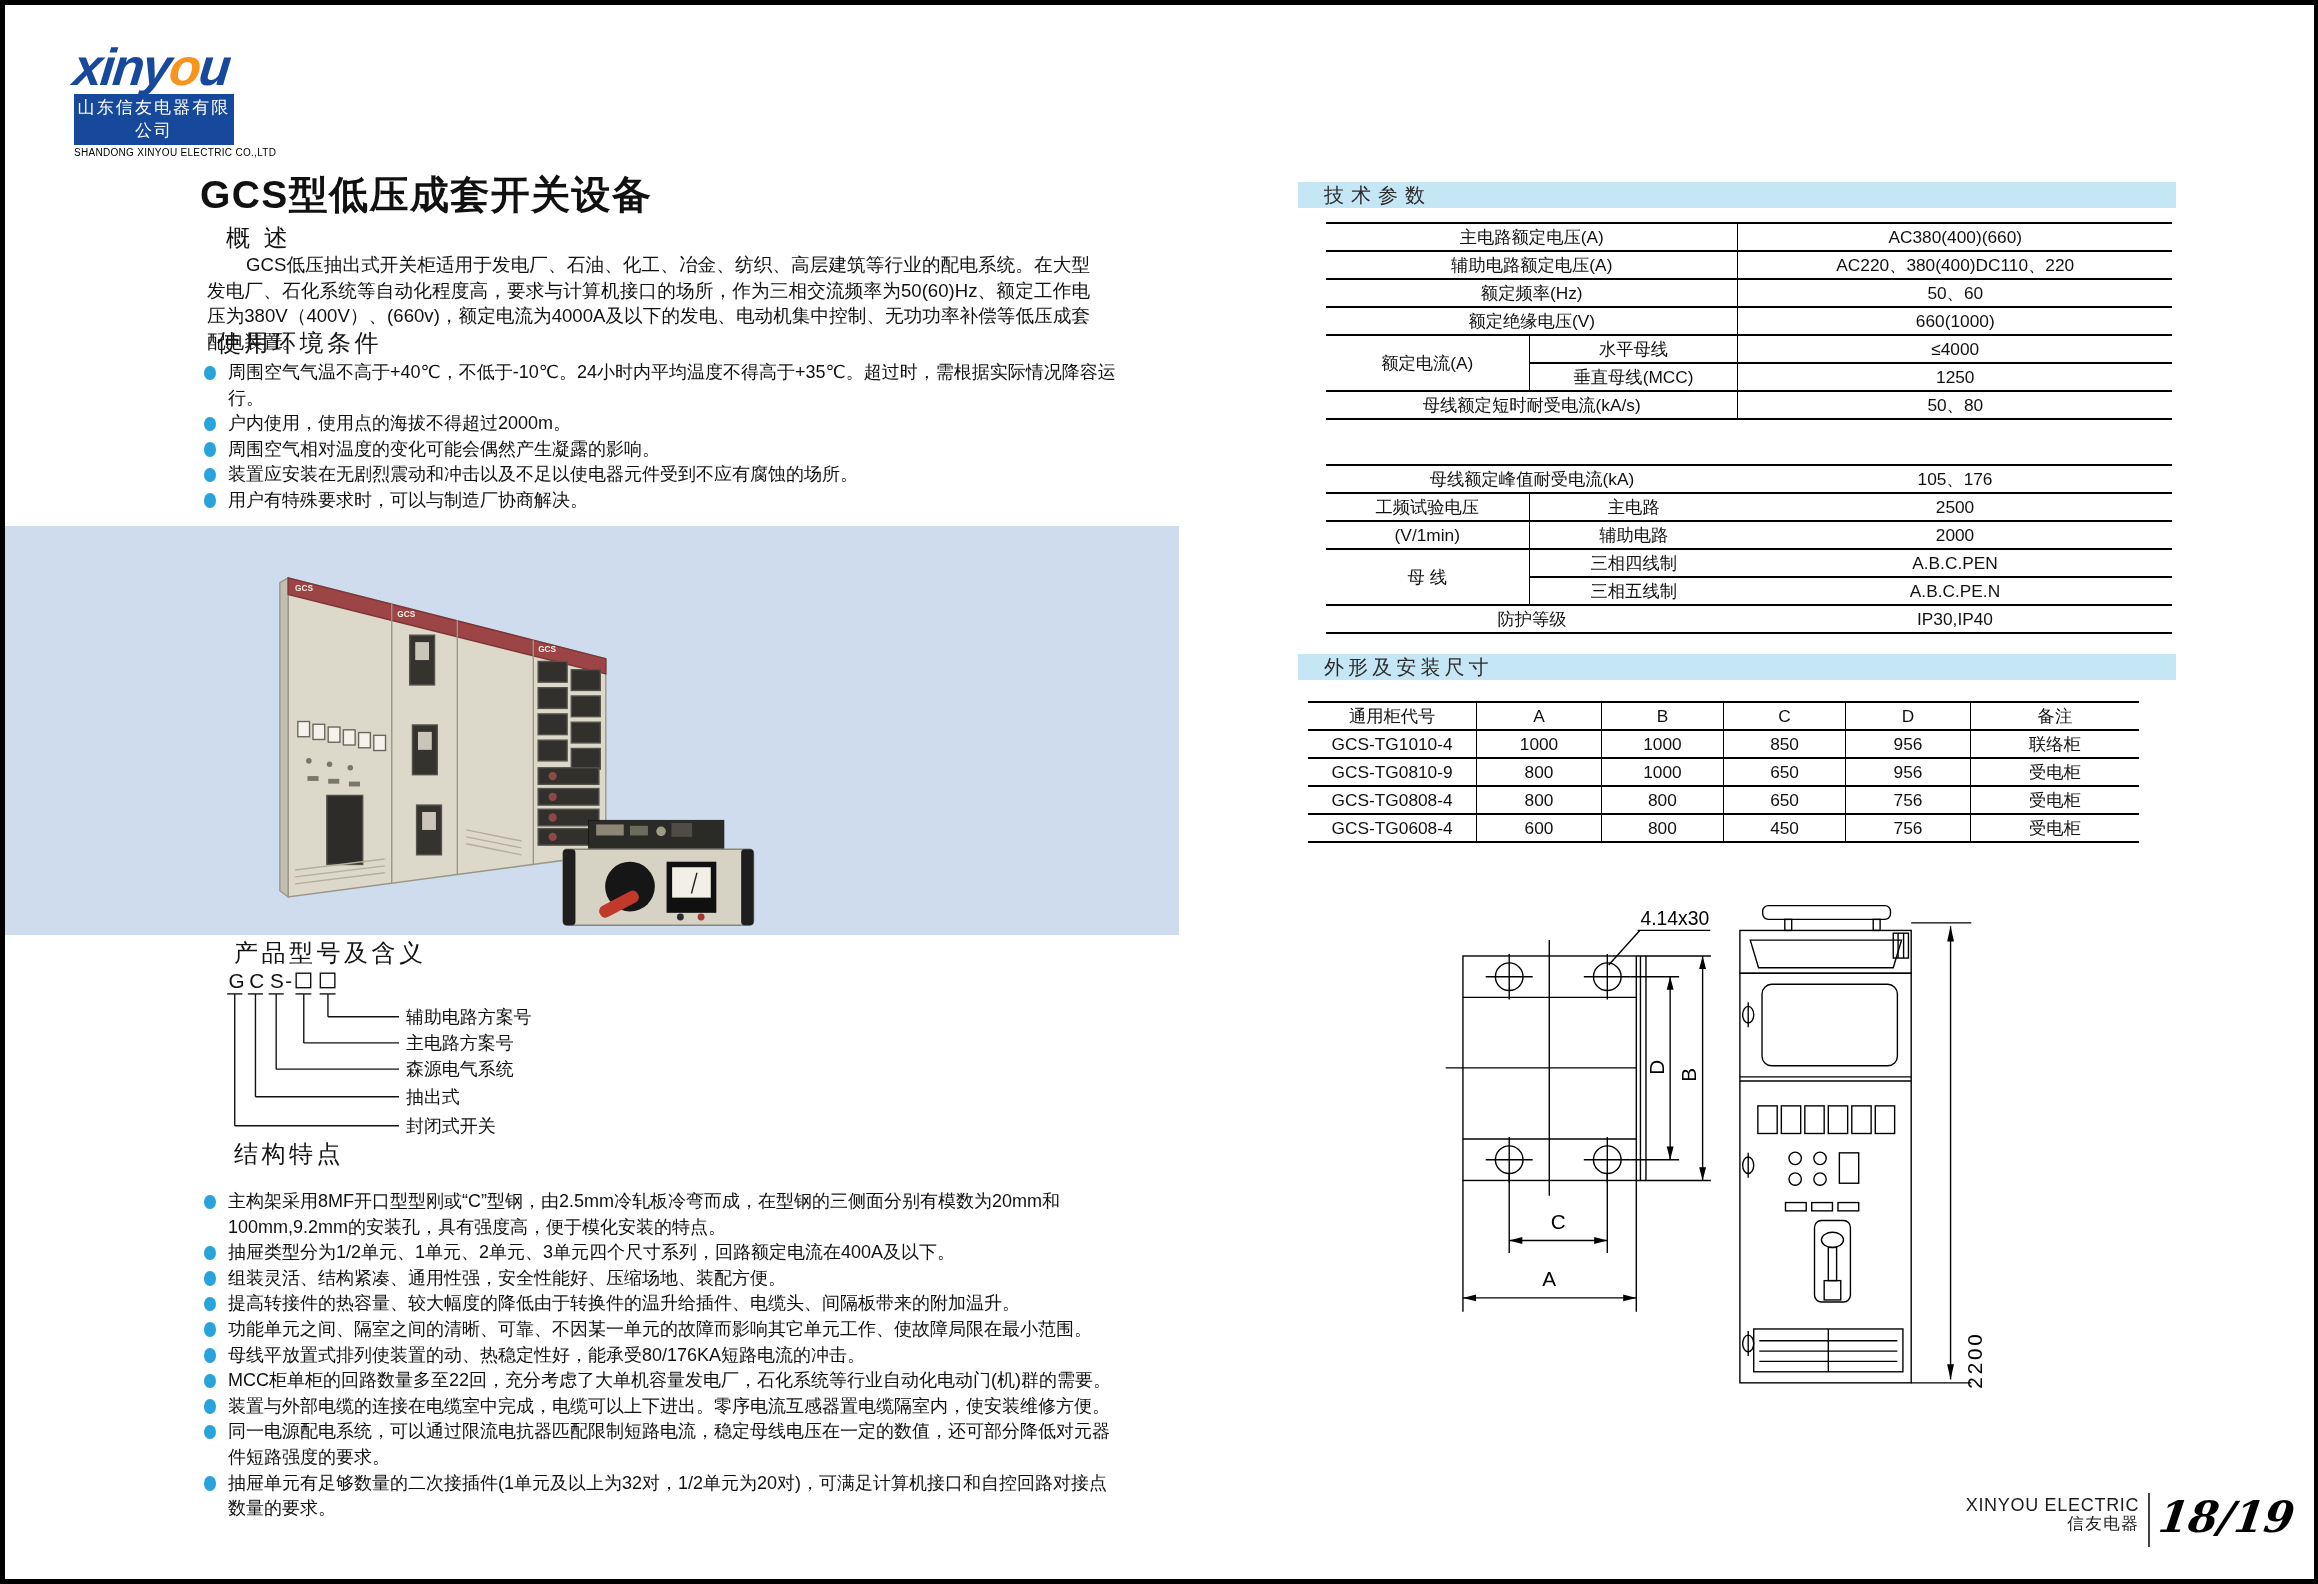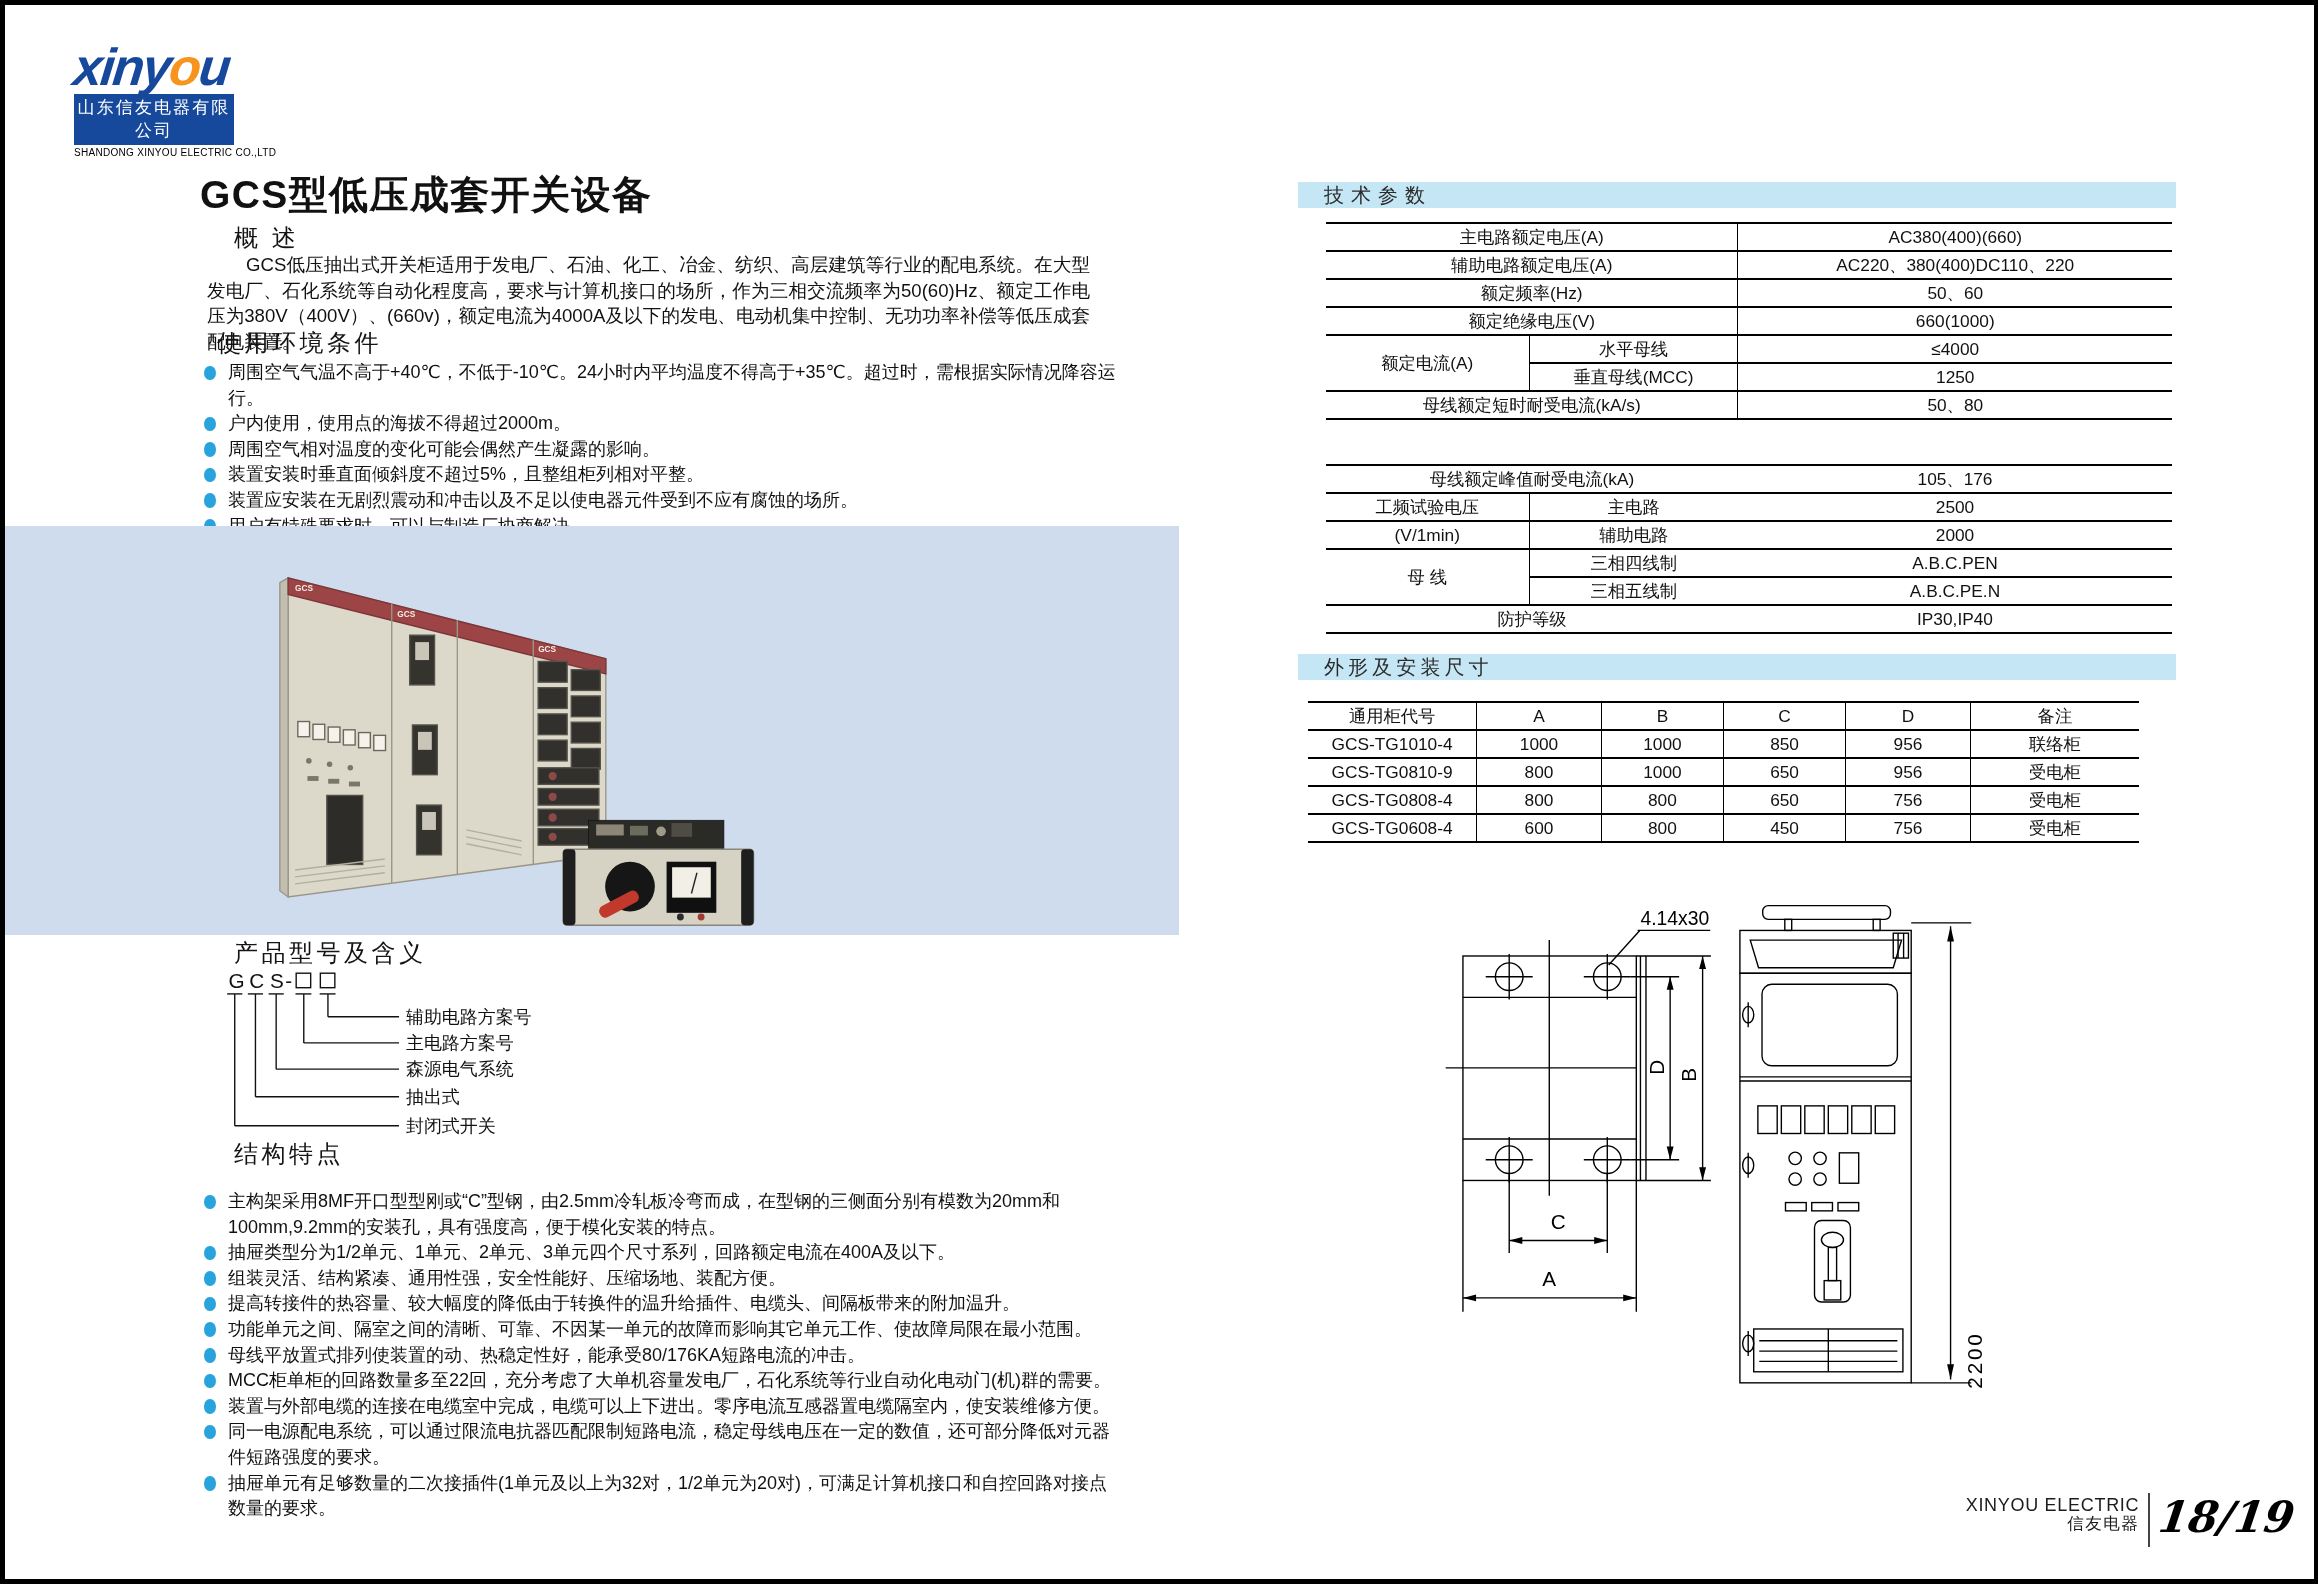--- a/index.html
+++ b/index.html
@@ -64,29 +64,28 @@
 
 <div class="page">
 
   <div class="abs logo">
     <div class="logo-word"><span>xiny</span><span class="orange">o</span><span>u</span></div>
     <div class="logo-bar">山东信友电器有限公司</div>
     <div class="logo-en">SHANDONG XINYOU ELECTRIC CO.,LTD</div>
   </div>
 
   <div class="abs title">GCS型低压成套开关设备</div>
-  <div class="abs h2" style="left:229px; top:217px;">概 述</div>
+  <div class="abs h2" style="left:221px; top:217px;">概 述</div>
   <div class="abs para">GCS低压抽出式开关柜适用于发电厂、石油、化工、冶金、纺织、高层建筑等行业的配电系统。在大型发电厂、石化系统等自动化程度高，要求与计算机接口的场所，作为三相交流频率为50(60)Hz、额定工作电压为380V（400V）、(660v)，额定电流为4000A及以下的发电、电动机集中控制、无功功率补偿等低压成套配电装置。</div>
 
   <div class="abs h2" style="left:212px; top:322px;">使用环境条件</div>
   <ul class="abs blist" style="left:198px; top:355px; width:919px;">
     <li><span class="dot"></span><span>周围空气气温不高于+40℃，不低于-10℃。24小时内平均温度不得高于+35℃。超过时，需根据实际情况降容运行。</span></li>
     <li><span class="dot"></span><span>户内使用，使用点的海拔不得超过2000m。</span></li>
     <li><span class="dot"></span><span>周围空气相对温度的变化可能会偶然产生凝露的影响。</span></li>
-    <li><span class="dot"></span><span>装置安装时垂直面倾斜度不超过5%，且整组柜列相对平整。</span></li>
     <li><span class="dot"></span><span>装置应安装在无剧烈震动和冲击以及不足以使电器元件受到不应有腐蚀的场所。</span></li>
     <li><span class="dot"></span><span>用户有特殊要求时，可以与制造厂协商解决。</span></li>
   </ul>
 
   <div class="abs photo-panel">
     <svg width="1174" height="409" viewBox="0 0 1700 592">
 
       <g stroke="#9a9687" stroke-width="2">
         <polygon points="410,75 870,192 870,476 410,537" fill="#dcd8ca"></polygon>
         <polygon points="398,82 410,75 410,537 398,528" fill="#c2beb0"></polygon>

